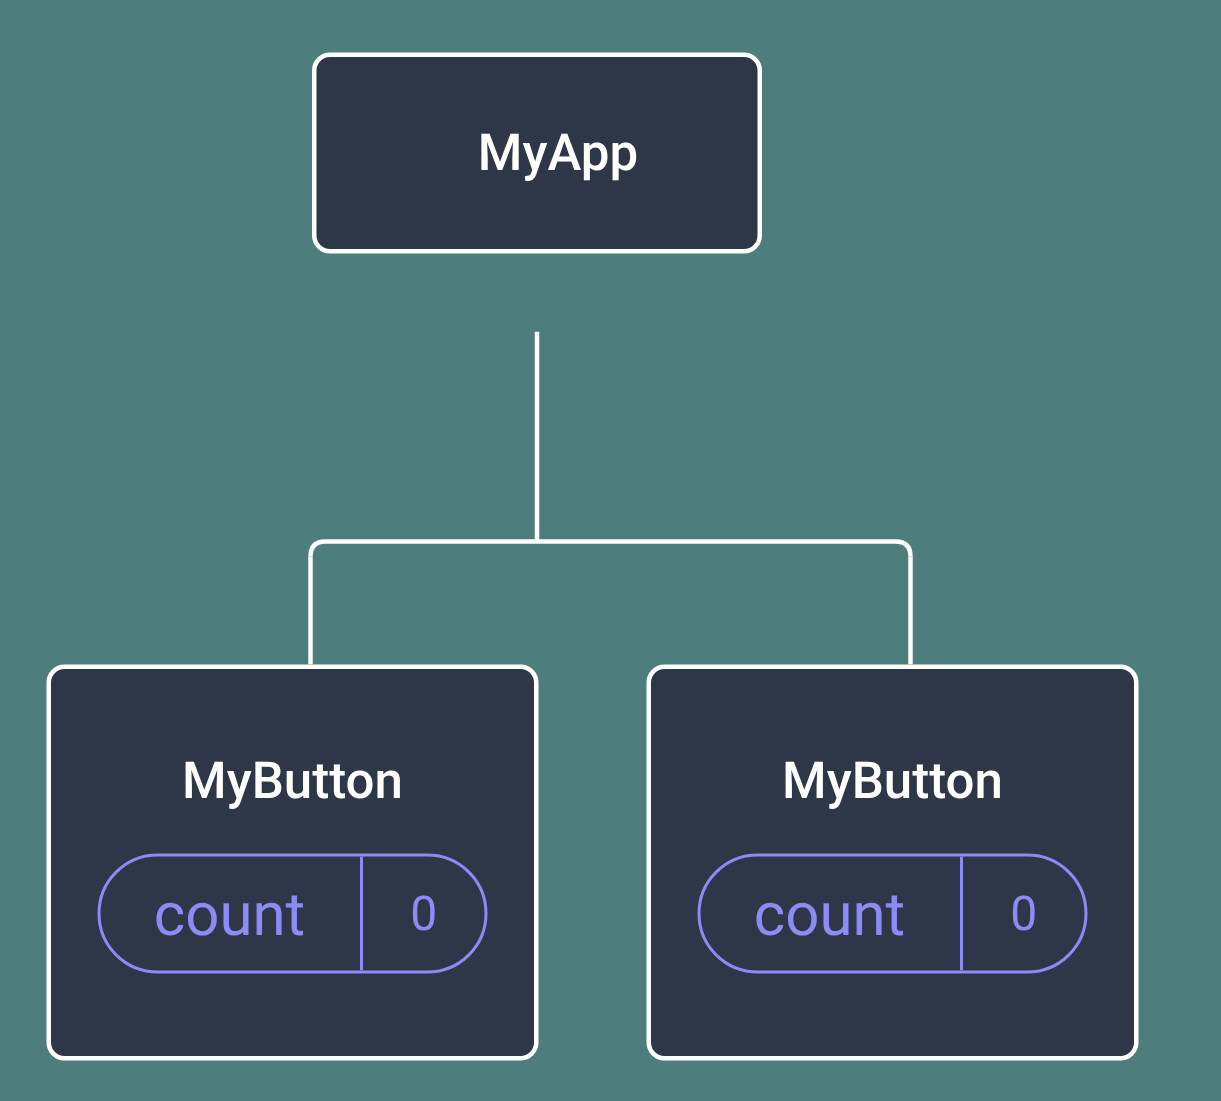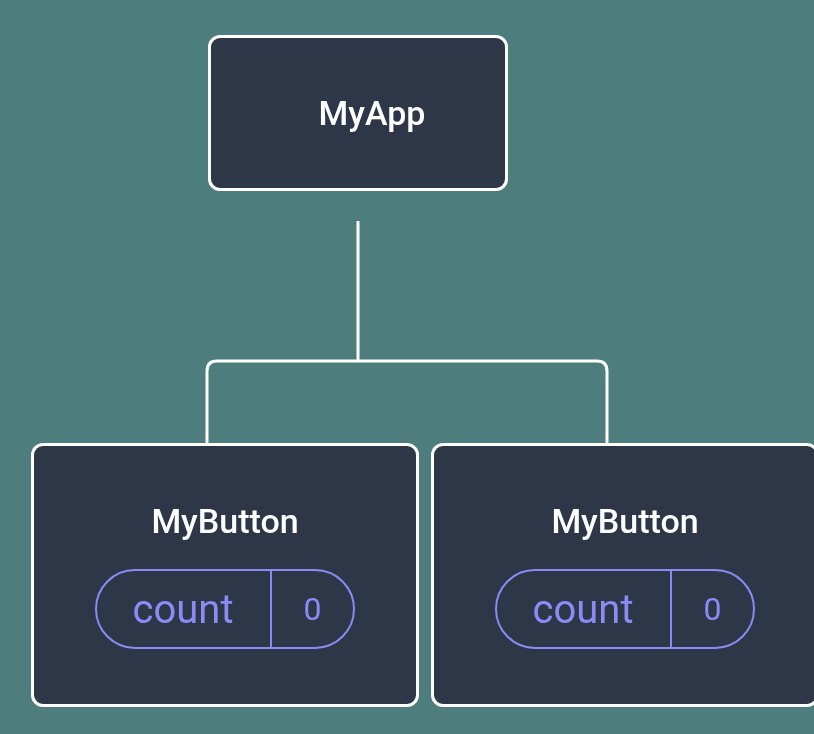--- a/index.html
+++ b/index.html
@@ -21,31 +21,31 @@
       border: 3px solid #ffffff;
       border-radius: 12px;
       display: flex;
       flex-direction: column;
       align-items: center;
       justify-content: center;
       color: #ffffff;
     }
     .node-root {
       width: 300px;
-      height: 156px;
+      height: 134px;
       left: 208px;
       top: 35px;
       padding-left: 28px;
     }
     .node-root-title {
       font-size: 34px;
       font-weight: 500;
     }
     .node-child {
-      width: 388px;
+      width: 328px;
       height: 264px;
       top: 443px;
     }
     .node-child-left {
       left: 31px;
     }
     .node-child-right {
       left: 431px;
     }
     .node-child-title {

